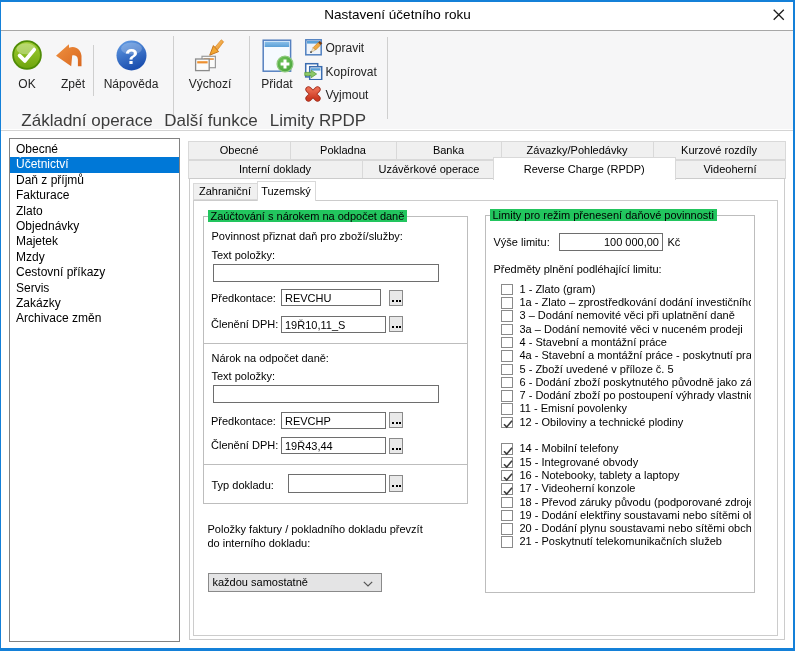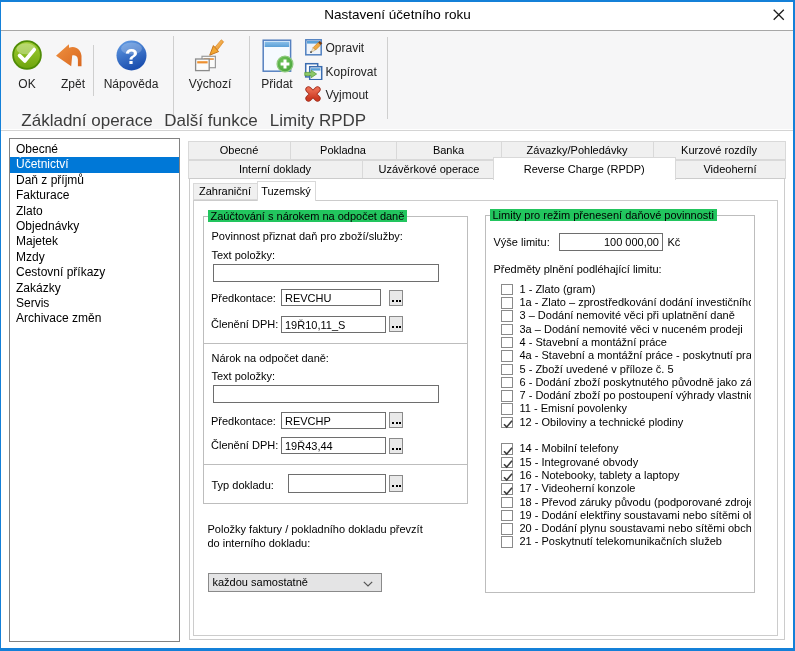--- a/index.html
+++ b/index.html
@@ -151,22 +151,22 @@
 <div id="listbox">
 <div>Obecné</div>
 <div class="sel">Účetnictví</div>
 <div>Daň z příjmů</div>
 <div>Fakturace</div>
 <div>Zlato</div>
 <div>Objednávky</div>
 <div>Majetek</div>
 <div>Mzdy</div>
 <div>Cestovní příkazy</div>
+<div>Servis</div>
 <div>Zakázky</div>
-<div>Servis</div>
 <div>Archivace změn</div>
 </div>
 
 <div class="tab" style="left:187.5px;top:12px;width:103px;height:19px">Obecné</div>
 <div class="tab" style="left:289.5px;top:12px;width:107px;height:19px">Pokladna</div>
 <div class="tab" style="left:395.5px;top:12px;width:106px;height:19px">Banka</div>
 <div class="tab" style="left:500.5px;top:12px;width:153px;height:19px">Závazky/Pohledávky</div>
 <div class="tab" style="left:652.5px;top:12px;width:133px;height:19px">Kurzové rozdíly</div>
 
 <div class="tab" style="left:187.5px;top:30.5px;width:175px;height:19px">Interní doklady</div>

